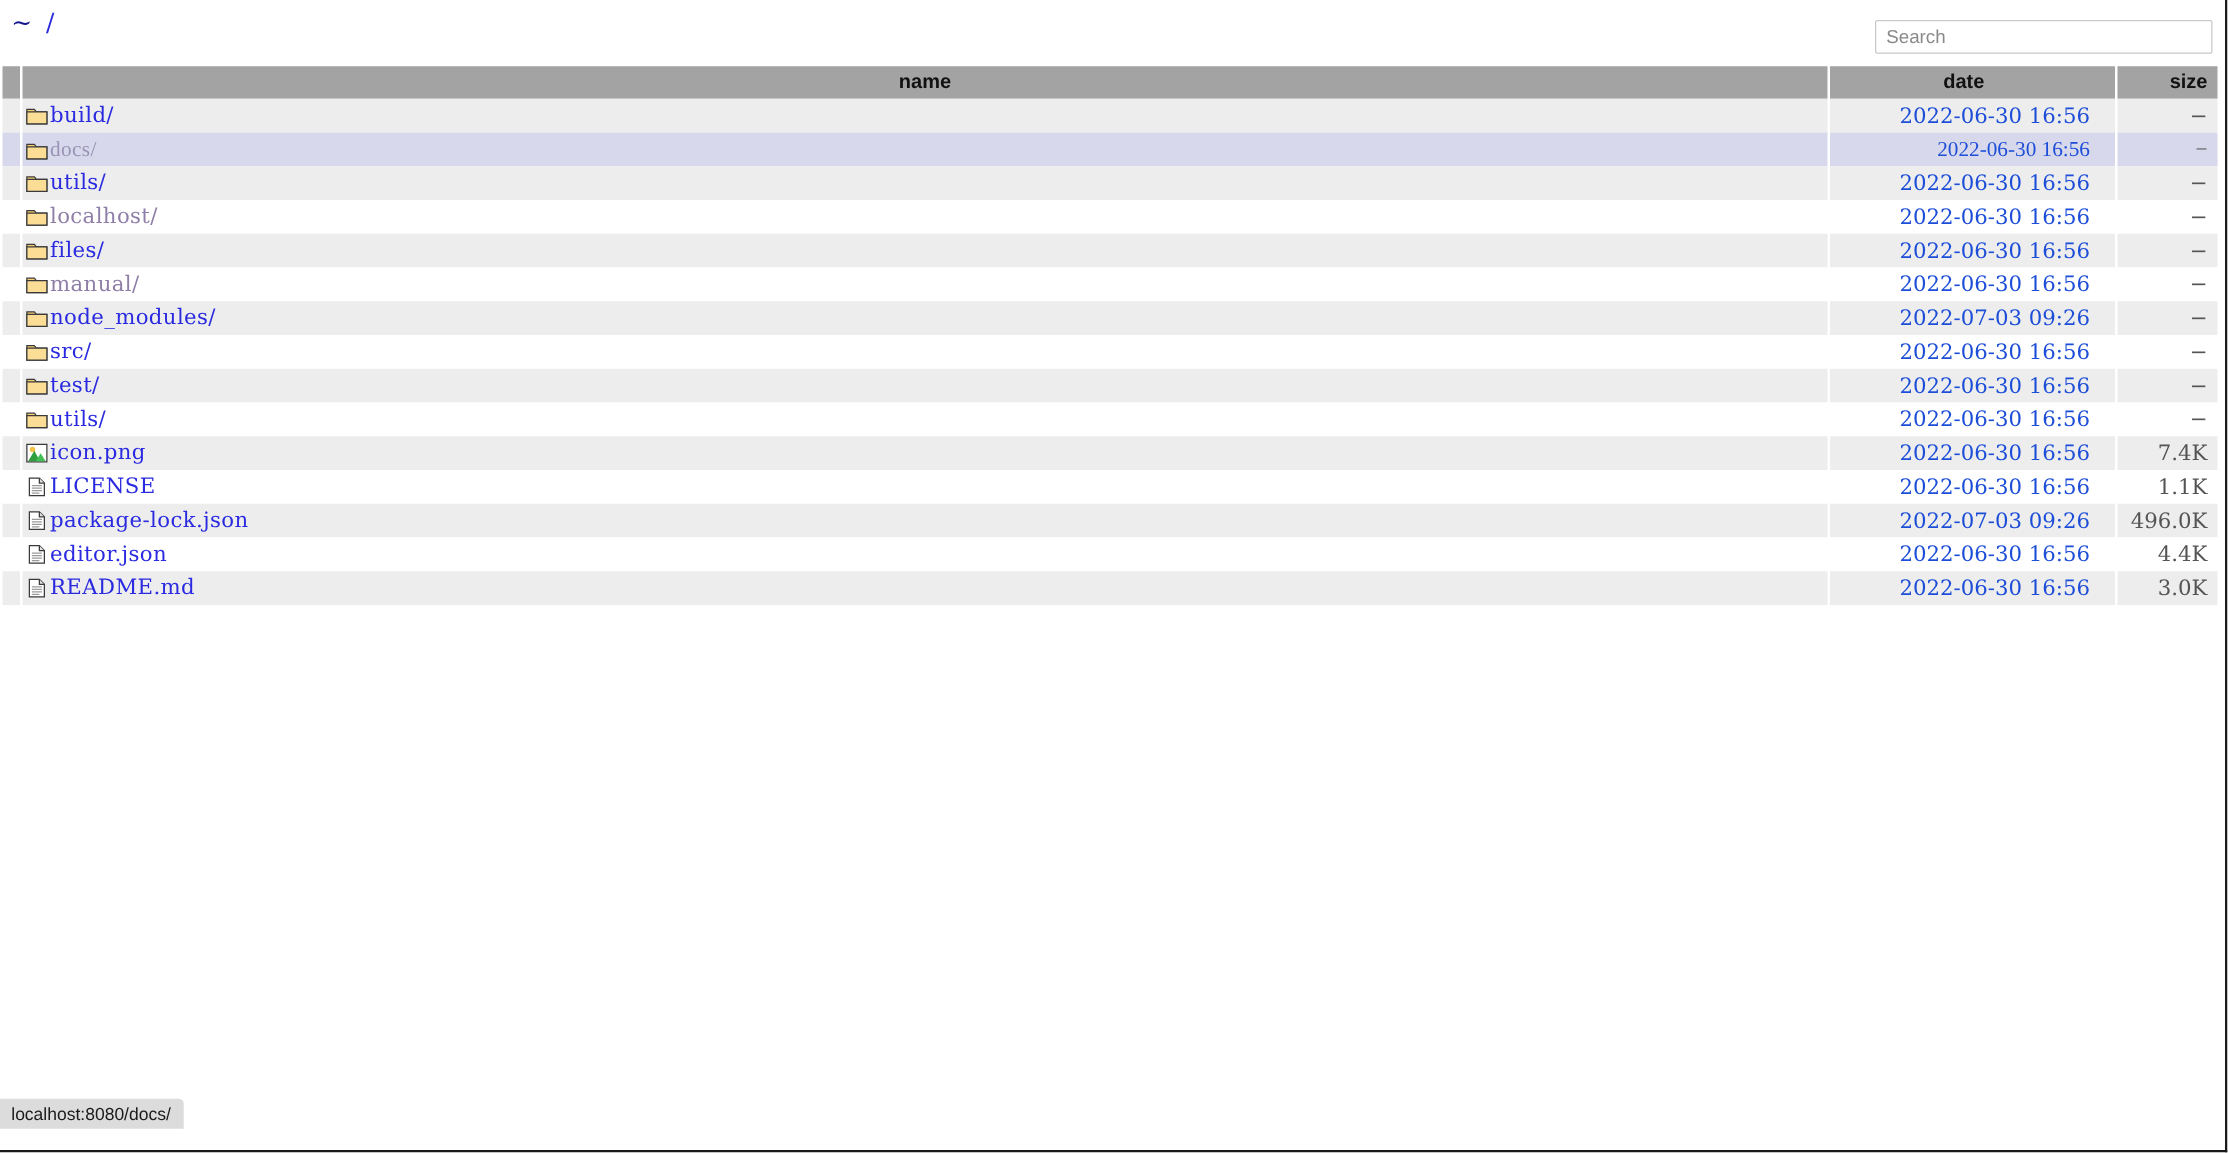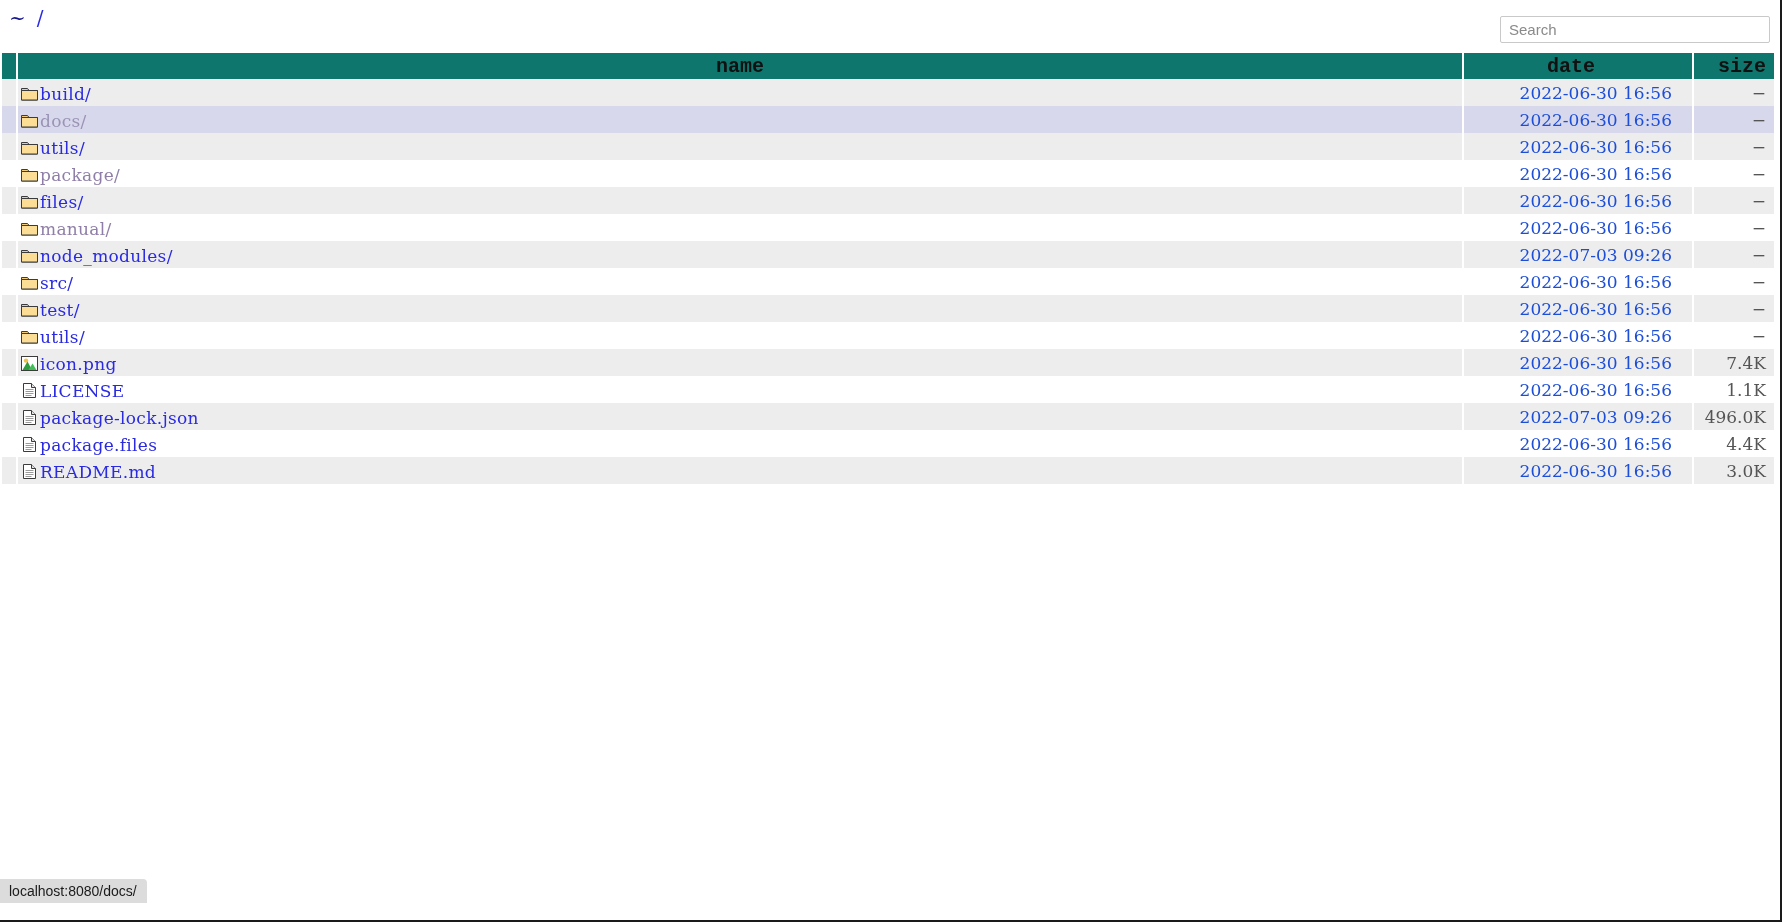--- a/index.html
+++ b/index.html
@@ -74,45 +74,45 @@
     border-spacing: 2px 0;
     width: 1770px;
     table-layout: fixed;
   }
   table.files col.c-icon { width: 14px; }
   table.files col.c-name { width: 1444px; }
   table.files col.c-date { width: 228px; }
   table.files col.c-size { width: 80px; }
 
   thead th {
-    background: #0f766e;
+    background: #a3a3a3;
     height: 26px;
     padding: 0 6px;
-    font-family: Liberation Mono, monospace;
+    font-family: Liberation Sans, sans-serif;
     font-weight: bold;
-    font-size: 20px;
+    font-size: 16px;
     color: #111;
     border: none;
   }
   thead th.h-icon { padding: 0; }
   thead th.h-name { text-align: center; }
   thead th.h-date { text-align: center; padding-right: 20px; }
   thead th.h-size { text-align: right; padding-right: 8px; }
 
   tbody tr { height: 27px; }
   tbody tr td {
     height: 27px;
     padding: 0;
     vertical-align: middle;
     background: #ffffff;
     font-family: "DejaVu Serif", "Liberation Serif", serif;
     font-size: 17px;
   }
   tbody tr.odd td { background: #ededed; }
-  tbody tr.hovered td { background: #d8d8ec; }
+  tbody tr.hovered td { background: #d8d8ec; font-family: Liberation Serif, serif; }
 
   td.cell-icon { width: 14px; padding: 0; }
   td.cell-name { padding-left: 2px; white-space: nowrap; overflow: hidden; margin-top: 12px; }
   td.cell-date {
     text-align: right;
     padding-right: 20px;
     color: #1d4ed8;
     font-size: 17px;
     letter-spacing: 0px;
     white-space: nowrap;
@@ -226,21 +226,21 @@
                   <path d="M1.5 6.5 h16 v9.5 h-16 z" fill="#fbdd96" stroke="#3b3b3b" stroke-width="1"></path>
                 </svg></span><a class="name-link" href="#">utils/</a></td>
             <td class="cell-date">2022-06-30 16:56</td>
             <td class="cell-size">−</td>
           </tr>
           <tr>
             <td class="cell-icon"></td>
             <td class="cell-name"><span class="icon"><svg width="19" height="19" viewBox="0 0 19 19">
                   <path d="M1.5 4.5 h6 l1.6 2 h8.4 v9.5 h-16 z" fill="#f7ce72" stroke="#3b3b3b" stroke-width="1"></path>
                   <path d="M1.5 6.5 h16 v9.5 h-16 z" fill="#fbdd96" stroke="#3b3b3b" stroke-width="1"></path>
-                </svg></span><a class="name-link visited" href="#">package/</a></td>
+                </svg></span><a class="name-link visited" href="#">localhost/</a></td>
             <td class="cell-date">2022-06-30 16:56</td>
             <td class="cell-size">−</td>
           </tr>
           <tr class="odd">
             <td class="cell-icon"></td>
             <td class="cell-name"><span class="icon"><svg width="19" height="19" viewBox="0 0 19 19">
                   <path d="M1.5 4.5 h6 l1.6 2 h8.4 v9.5 h-16 z" fill="#f7ce72" stroke="#3b3b3b" stroke-width="1"></path>
                   <path d="M1.5 6.5 h16 v9.5 h-16 z" fill="#fbdd96" stroke="#3b3b3b" stroke-width="1"></path>
                 </svg></span><a class="name-link" href="#">files/</a></td>
             <td class="cell-date">2022-06-30 16:56</td>
@@ -336,21 +336,21 @@
             <td class="cell-icon"></td>
             <td class="cell-name"><span class="icon"><svg width="19" height="19" viewBox="0 0 19 19">
                   <path d="M3.5 2.5 h8 l4 4 v10 h-12 z" fill="#ffffff" stroke="#3b3b3b" stroke-width="1"></path>
                   <path d="M11.5 2.5 v4 h4" fill="#e2e2e2" stroke="#3b3b3b" stroke-width="1"></path>
                   <g stroke="#9a9a9a" stroke-width="1">
                     <line x1="5.5" y1="8.5" x2="13.5" y2="8.5"></line>
                     <line x1="5.5" y1="10.5" x2="13.5" y2="10.5"></line>
                     <line x1="5.5" y1="12.5" x2="13.5" y2="12.5"></line>
                     <line x1="5.5" y1="14.5" x2="11.5" y2="14.5"></line>
                   </g>
-                </svg></span><a class="name-link" href="#">package.files</a></td>
+                </svg></span><a class="name-link" href="#">editor.json</a></td>
             <td class="cell-date">2022-06-30 16:56</td>
             <td class="cell-size">4.4K</td>
           </tr>
           <tr class="odd">
             <td class="cell-icon"></td>
             <td class="cell-name"><span class="icon"><svg width="19" height="19" viewBox="0 0 19 19">
                   <path d="M3.5 2.5 h8 l4 4 v10 h-12 z" fill="#ffffff" stroke="#3b3b3b" stroke-width="1"></path>
                   <path d="M11.5 2.5 v4 h4" fill="#e2e2e2" stroke="#3b3b3b" stroke-width="1"></path>
                   <g stroke="#9a9a9a" stroke-width="1">
                     <line x1="5.5" y1="8.5" x2="13.5" y2="8.5"></line>

